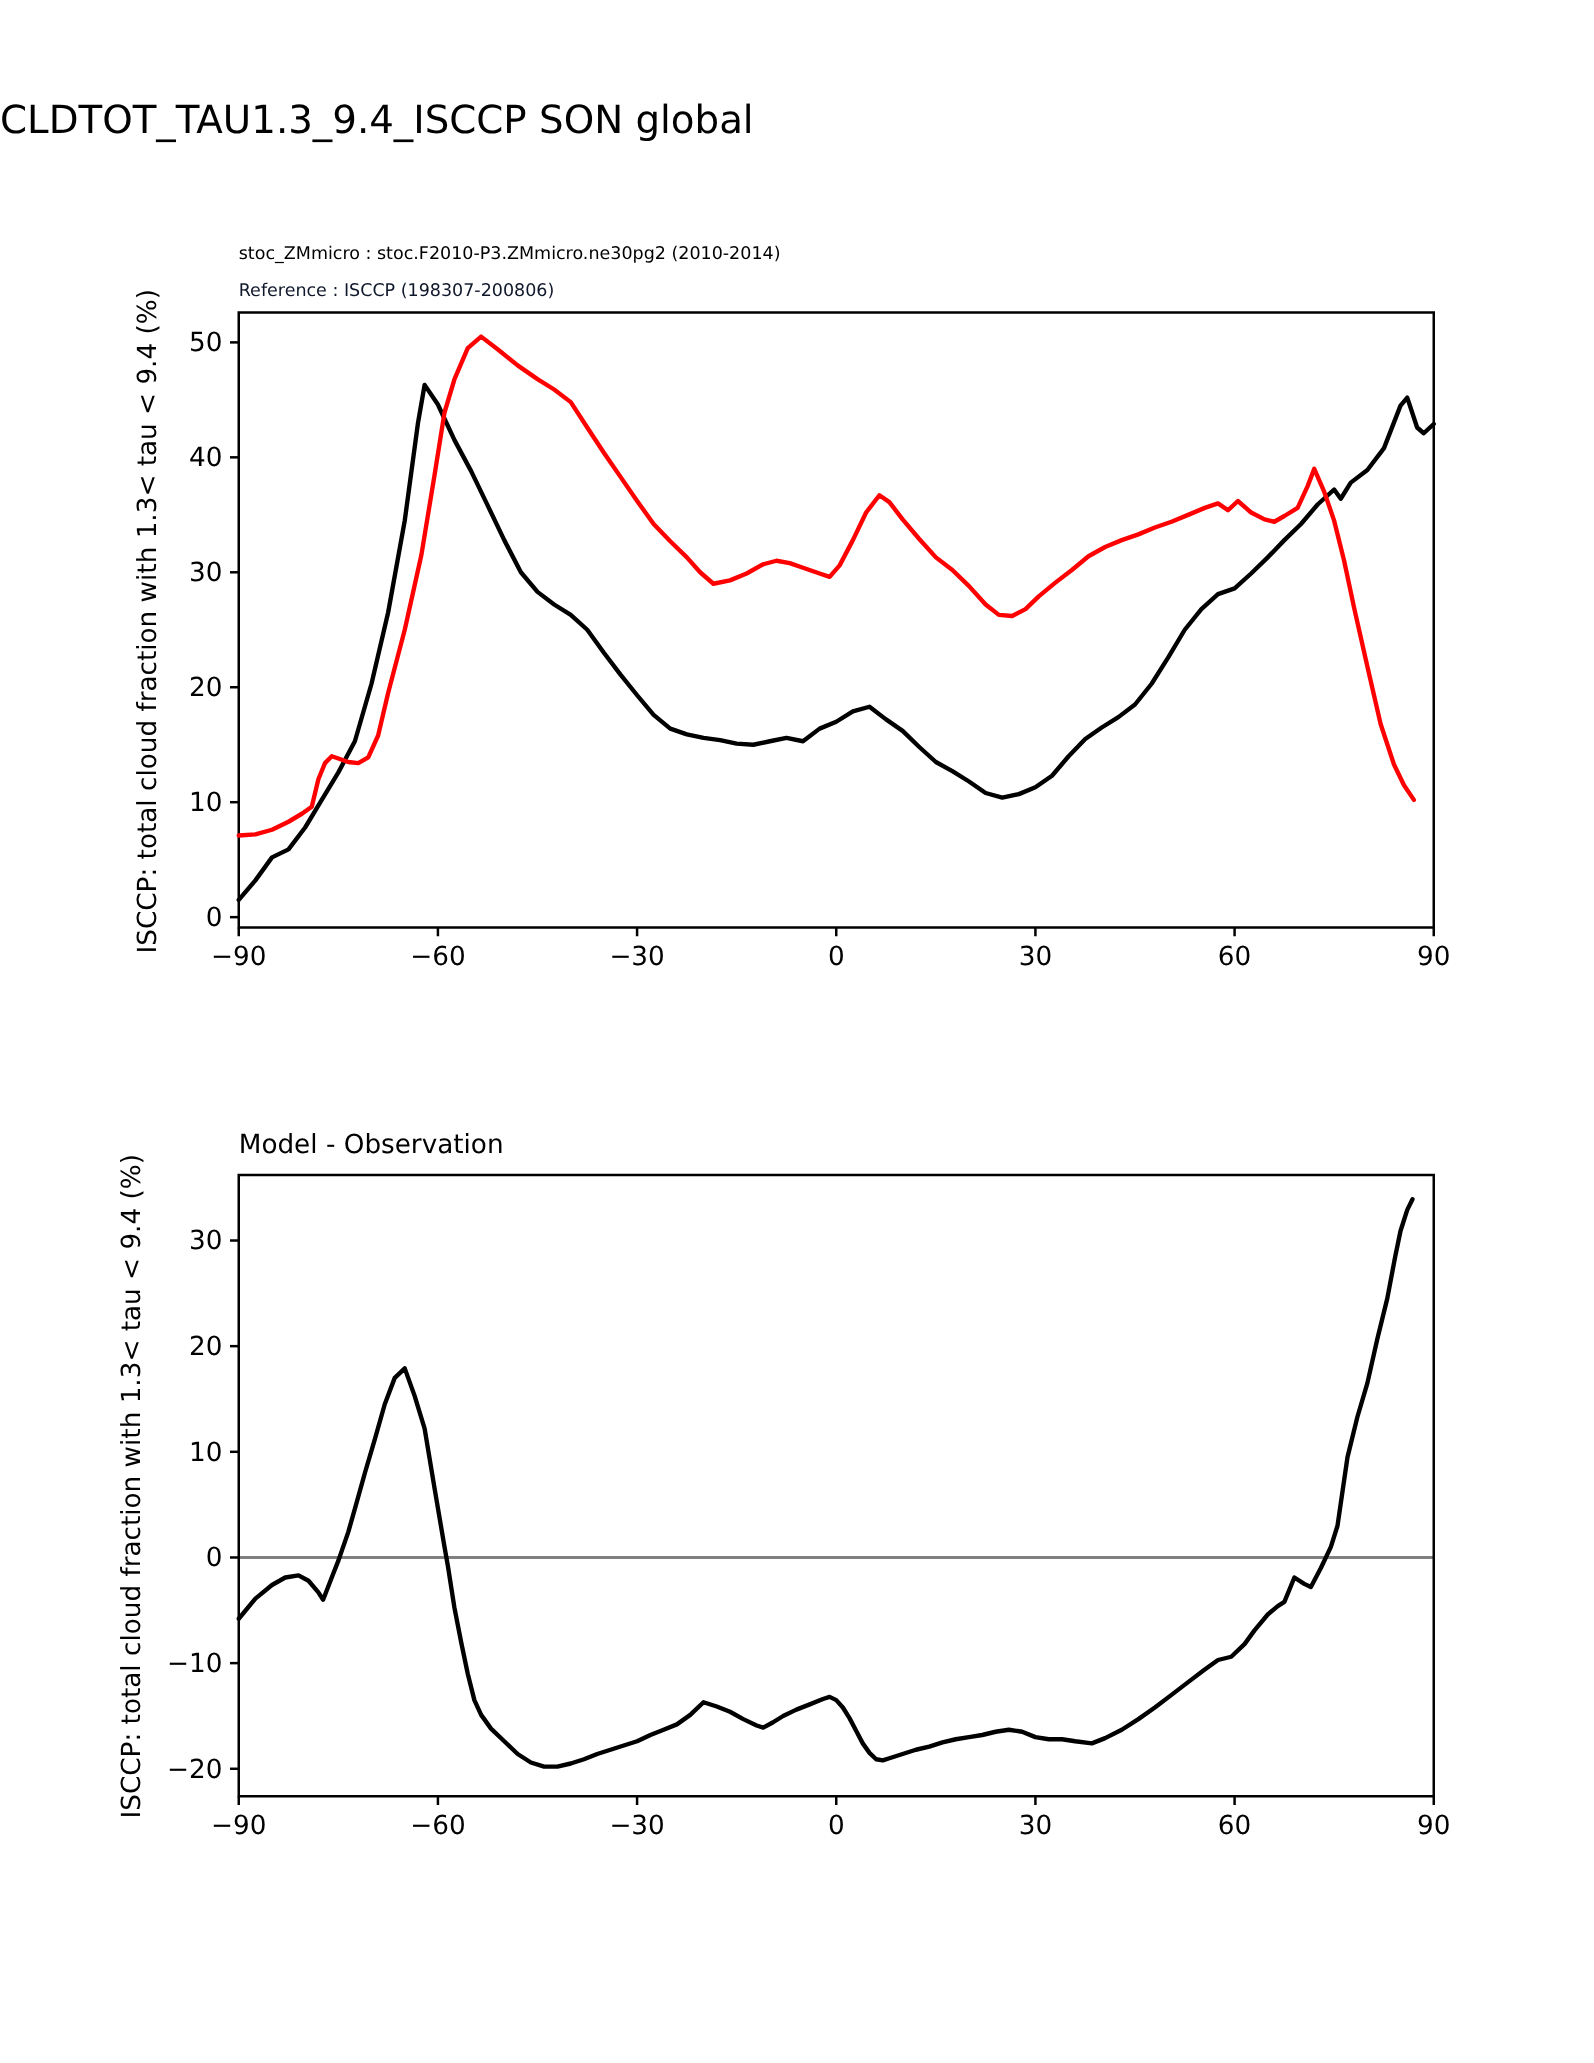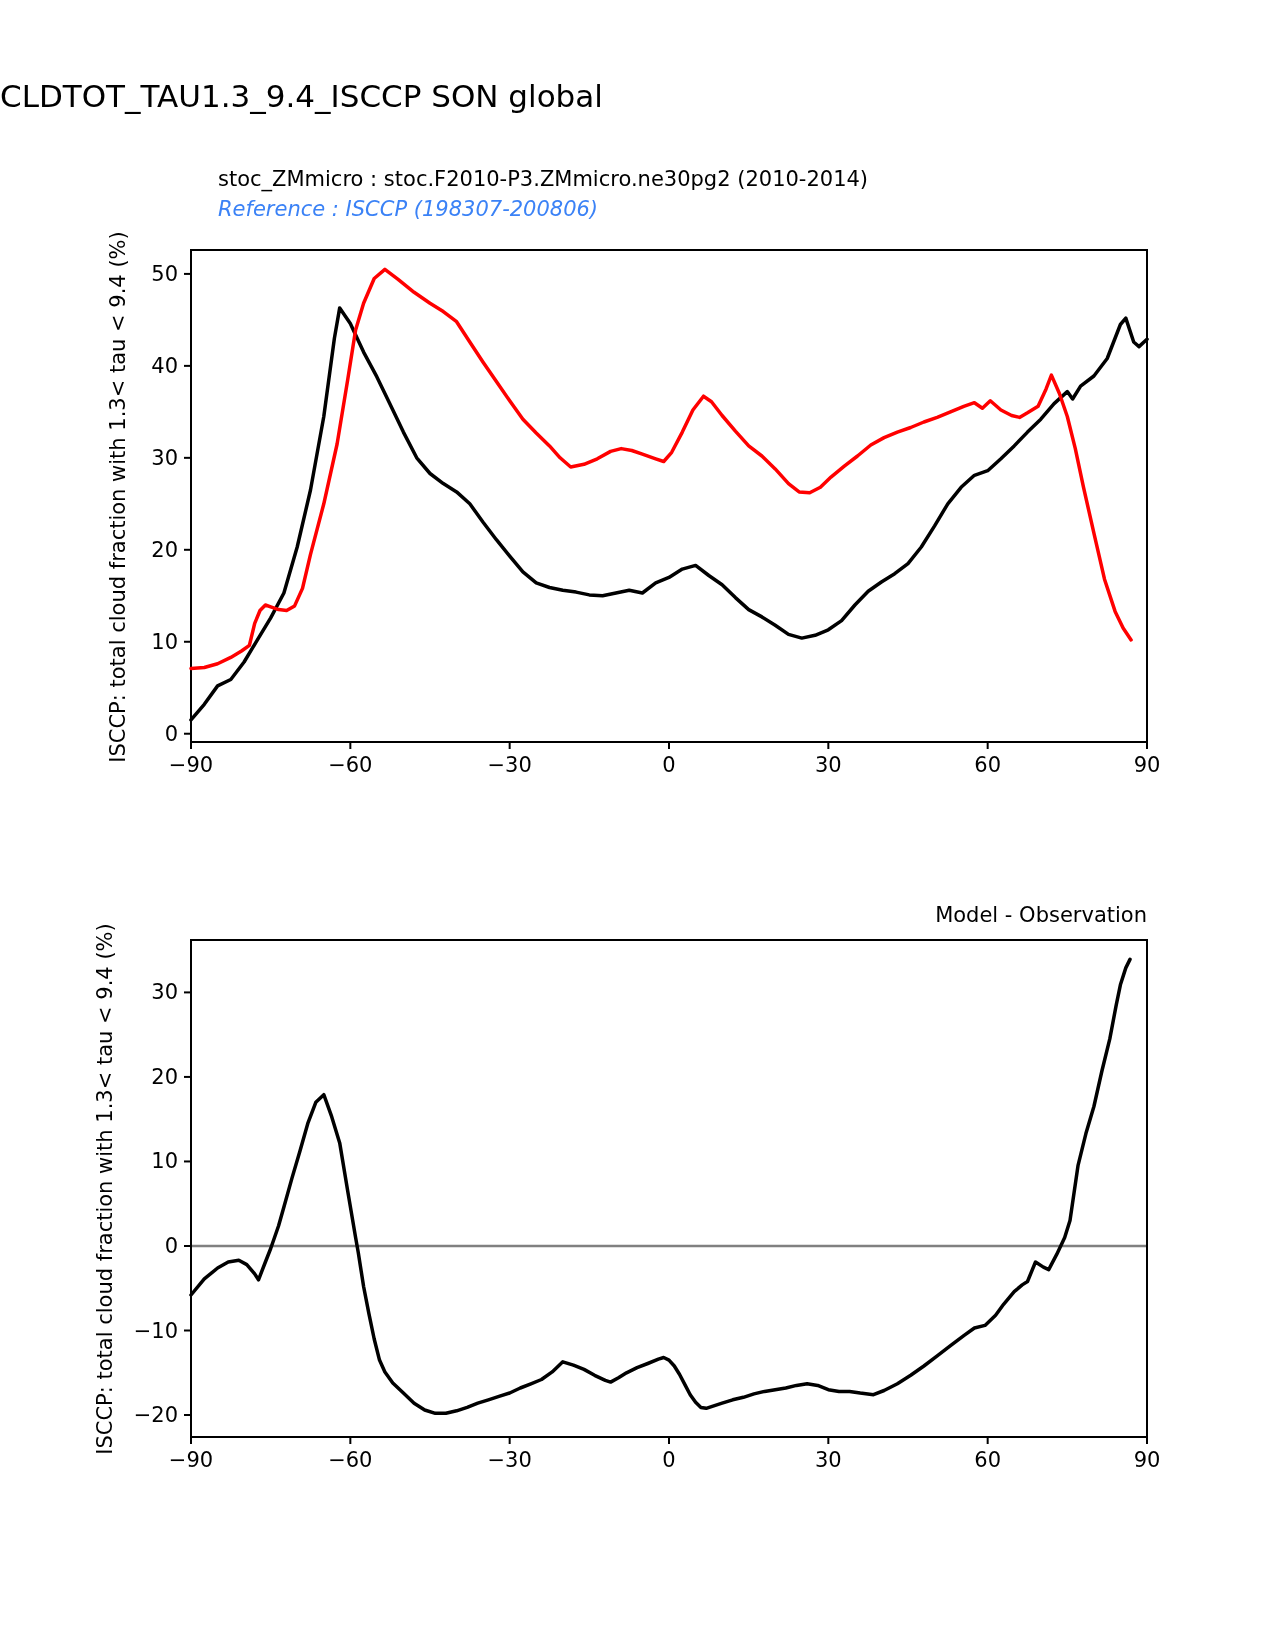--- a/index.html
+++ b/index.html
@@ -9,44 +9,44 @@
     background:#ffffff;
     font-family:"DejaVu Sans","Liberation Sans",sans-serif;
     color:#000;
     overflow:hidden;
   }
   .fig-title{
     position:absolute;left:0;top:78px;width:1275px;
     text-align:left;font-size:31px;color:#000;
   }
   .legend{
-    position:absolute;left:191px;top:164px;line-height:30px;
-    font-size:21px;white-space:nowrap;margin-left:27px;
+    position:absolute;left:191px;top:188px;line-height:30px;
+    font-size:14px;white-space:nowrap;
   }
   .axlabel{
     position:absolute;font-size:21px;white-space:nowrap;
     transform:rotate(-90deg);transform-origin:center center;
   }
   .subtitle{
-    position:absolute;left:191px;width:956px;text-align:right;
+    position:absolute;left:191px;width:956px;text-align:left;
     top:903px;font-size:21px;
   }
   svg{position:absolute;left:0;top:0;}
   .ticklab{font-size:21px;fill:#000;}
 </style>
 </head>
 <body>
 
 <div id="figure">
 
   <div class="fig-title">CLDTOT_TAU1.3_9.4_ISCCP SON global</div>
 
   <div class="legend">
     <div style="color: rgb(0, 0, 0);">stoc_ZMmicro : stoc.F2010-P3.ZMmicro.ne30pg2 (2010-2014)</div>
-    <div style="color: #3b82f6; font-style: italic;">Reference : ISCCP (198307-200806)</div>
+    <div style="color: #0f172a;">Reference : ISCCP (198307-200806)</div>
   </div>
 
   <div class="axlabel" style="left:-162px;top:485px;width:560px;text-align:center;">ISCCP: total cloud fraction with 1.3&lt; tau &lt; 9.4 (%)</div>
 
   <div class="subtitle">Model - Observation</div>
 
   <div class="axlabel" style="left:-175px;top:1177px;width:560px;text-align:center;">ISCCP: total cloud fraction with 1.3&lt; tau &lt; 9.4 (%)</div>
 
   <svg id="chart0" width="1275" height="1650" viewBox="0 0 1275 1650">
       <rect x="191" y="250" width="956" height="492" fill="none" stroke="#000" stroke-width="2"></rect>

